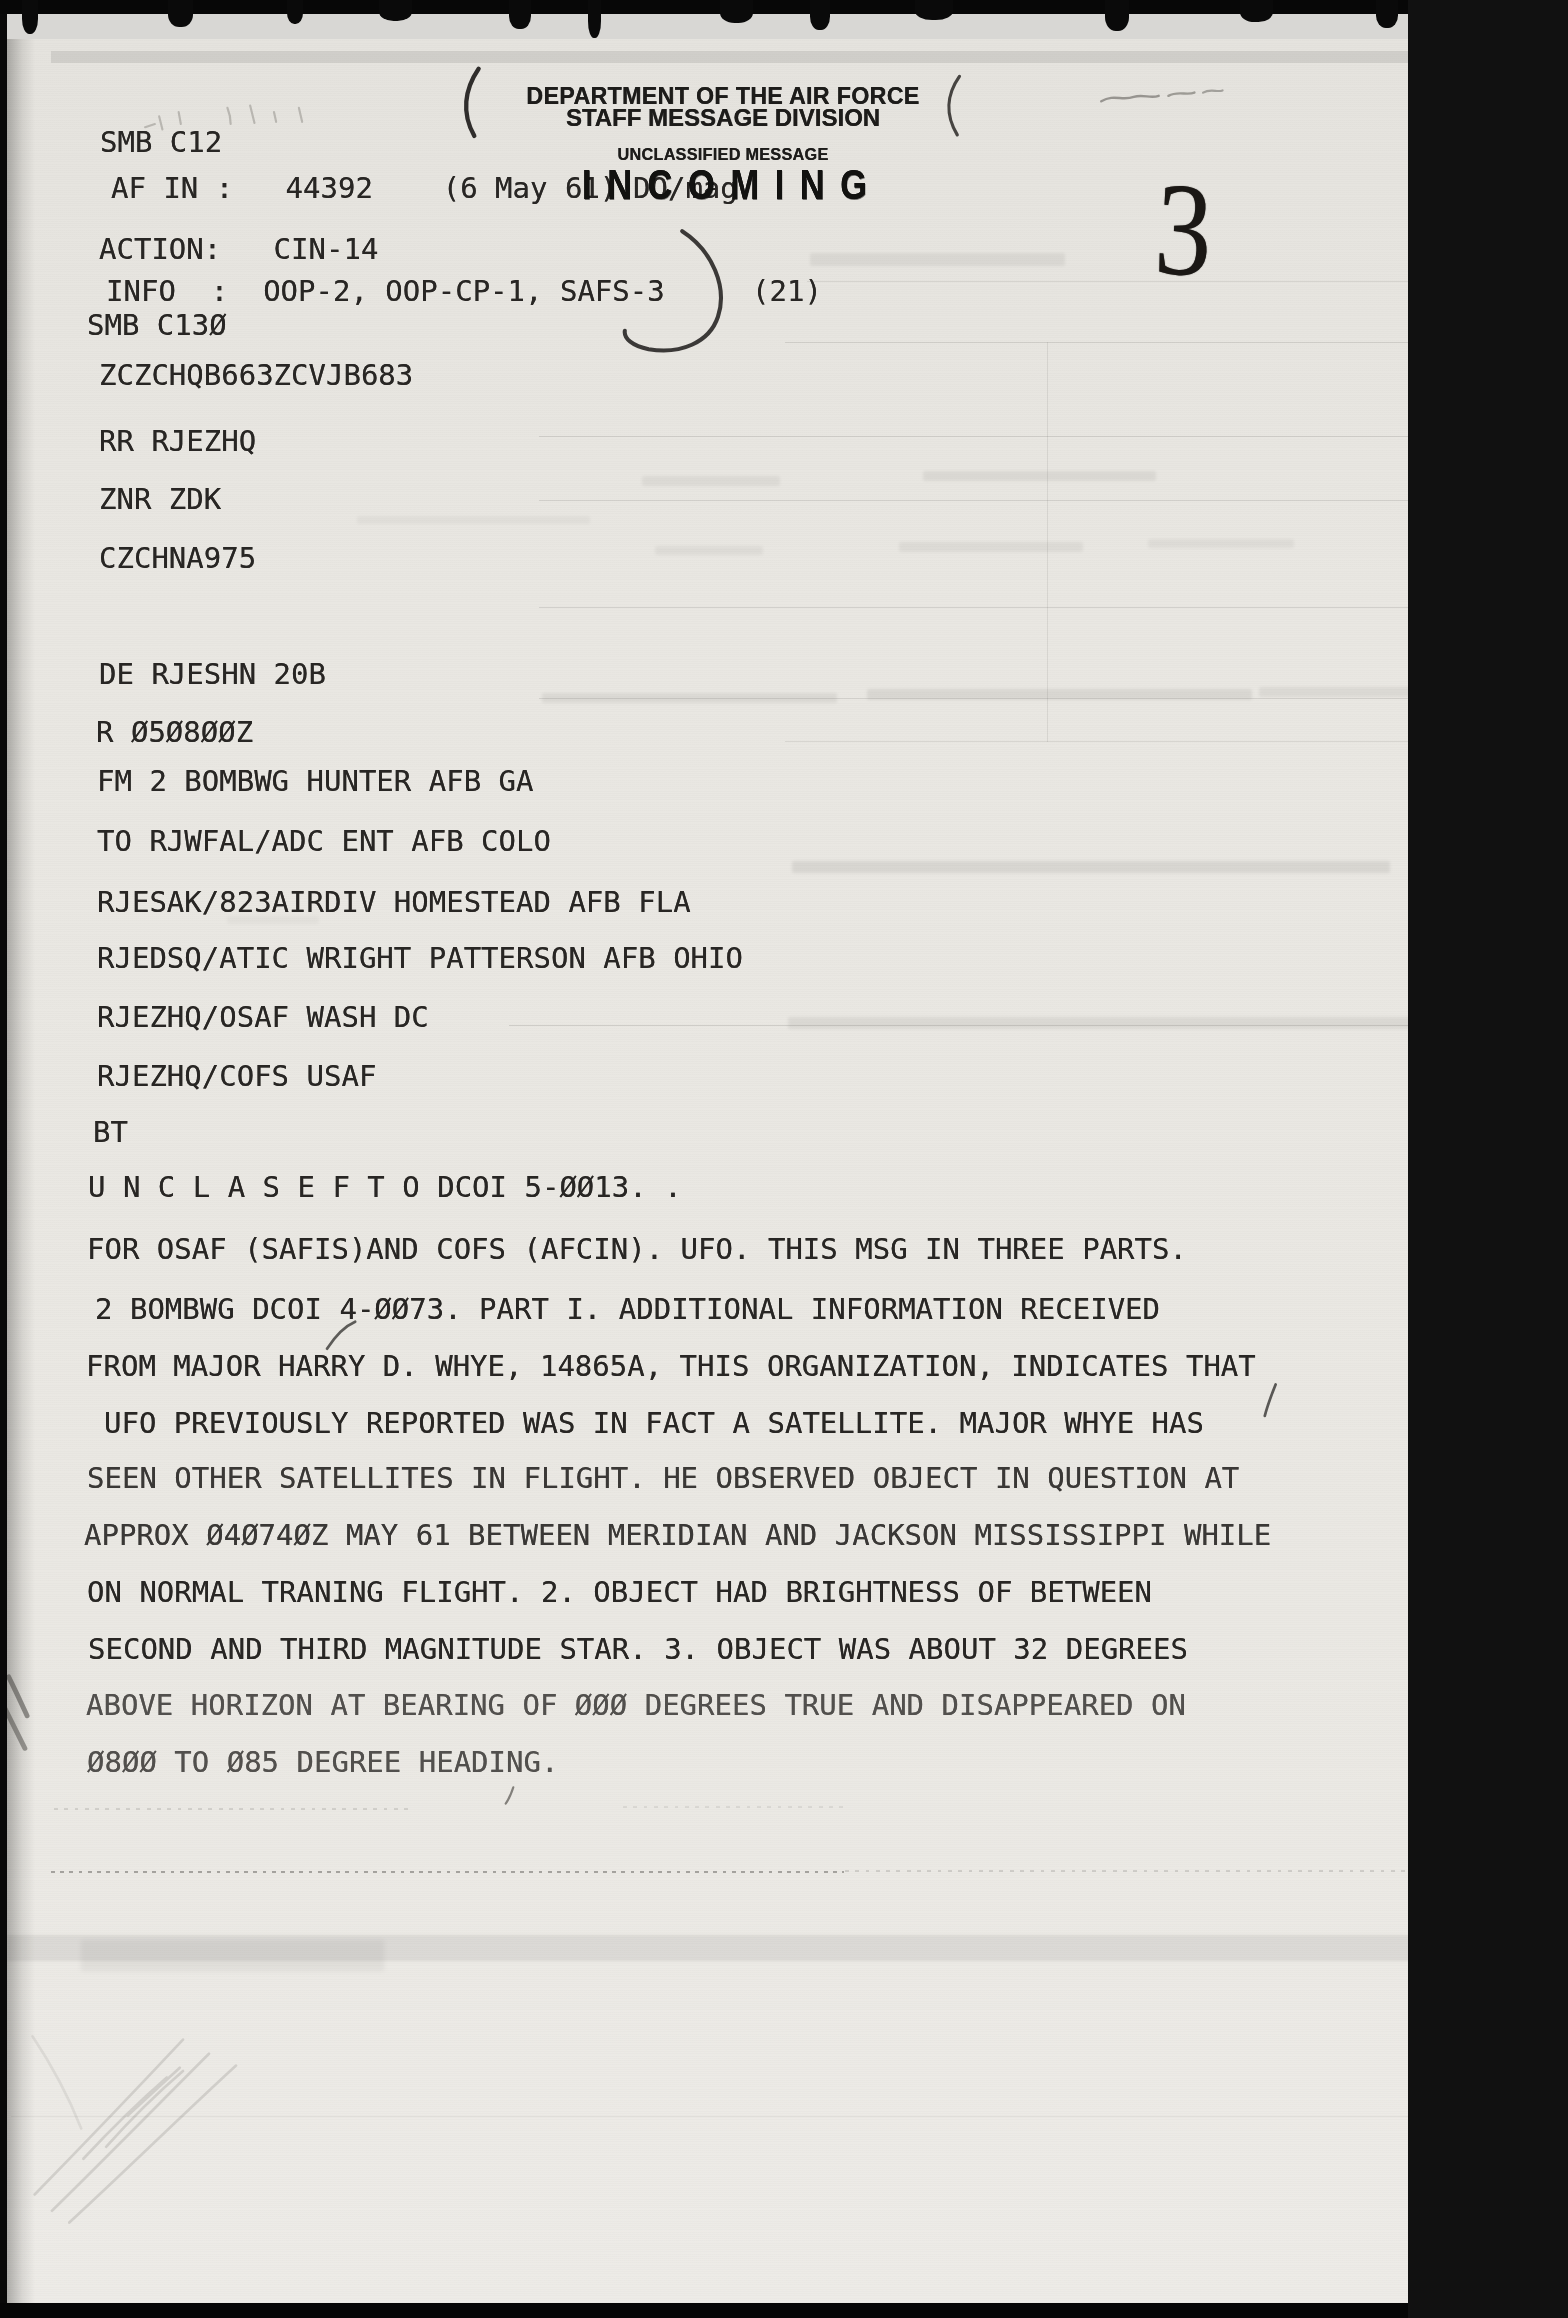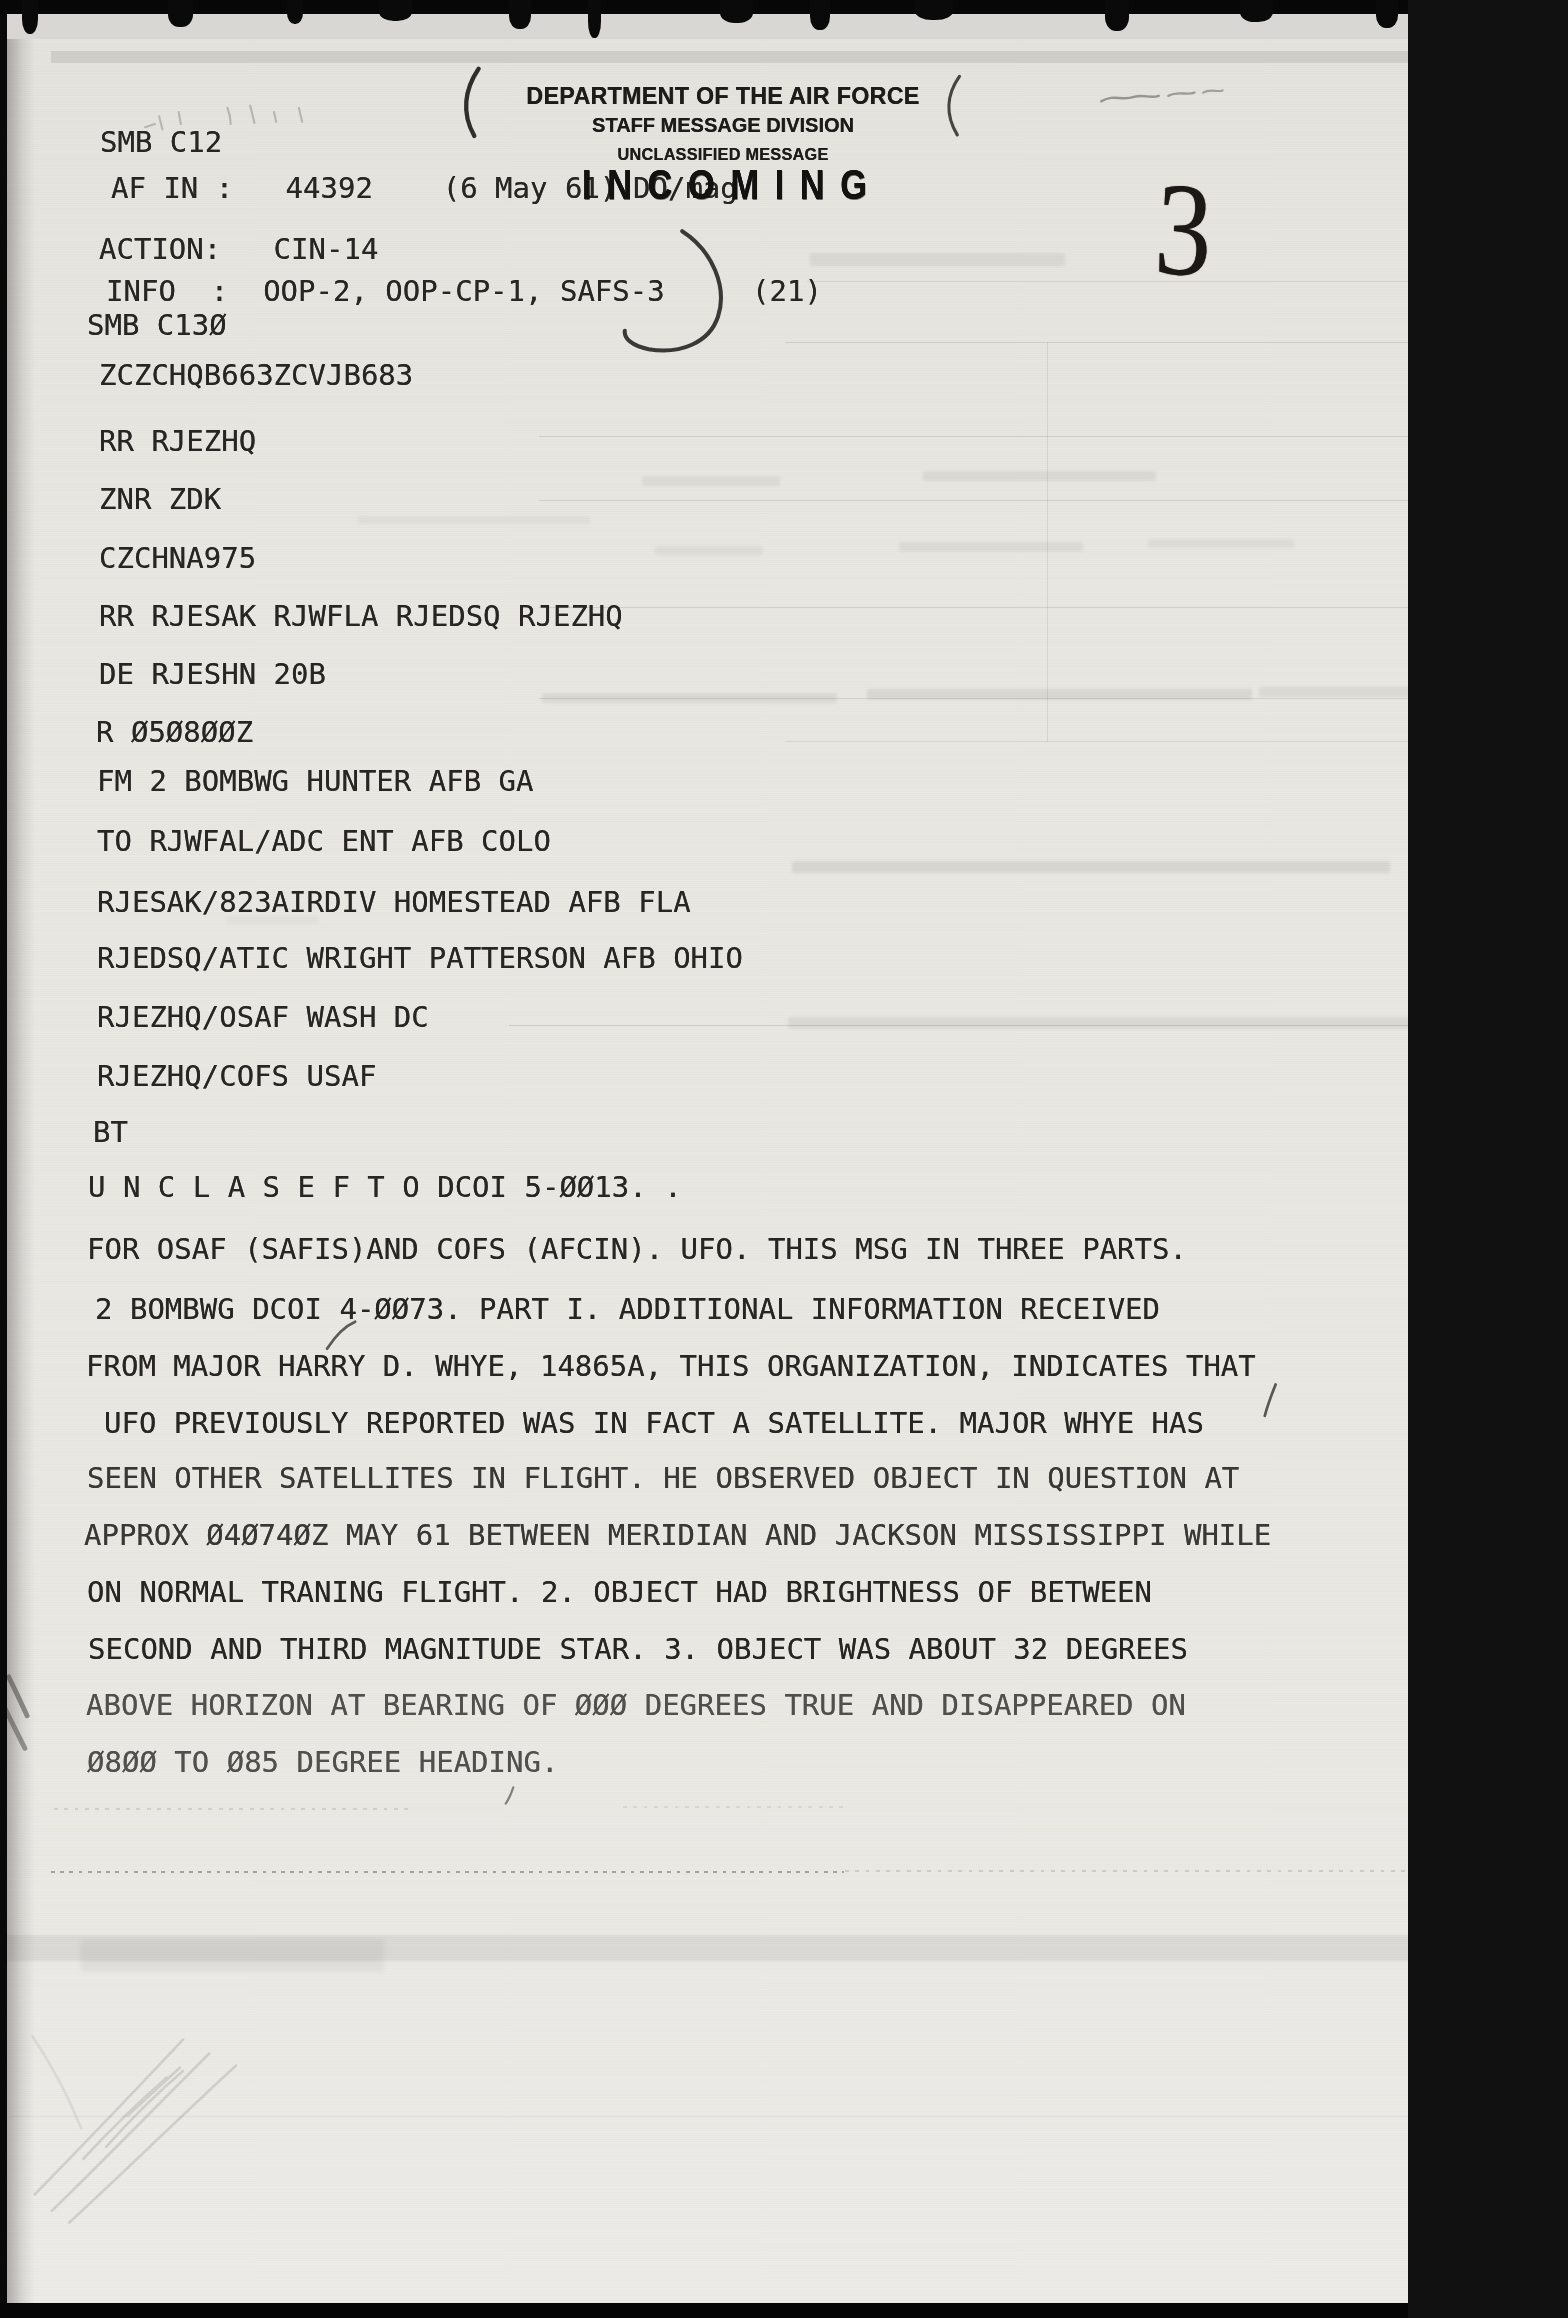--- a/index.html
+++ b/index.html
@@ -31,21 +31,21 @@
   .bleed-v{width:1.1px;background:#5a5856;filter:blur(0.3px);}
   .smudge{background:#6b6965;filter:blur(1.6px);border-radius:2.2px;}
   .dotline{height:1.6px;background:repeating-linear-gradient(to right,rgba(60,58,54,.4) 0 3.8px,transparent 3.8px 9.2px);}
   .dotline2{height:1.6px;background:repeating-linear-gradient(to right,rgba(60,58,54,.16) 0 3.8px,transparent 3.8px 10.3px);}
   .scanline{height:1.1px;background:#6e6c68;opacity:.22;}
   .faintline{height:1.1px;background:#000;opacity:.05;}
   
   .hdr{left:379px;width:688px;text-align:center;font-family:"Liberation Sans",sans-serif;
        font-weight:700;color:#1d1c1a;text-shadow:0 0 0.5px rgba(25,25,25,.75),0.3px 0.3px 0 rgba(40,40,40,.5);}
   .hdr1{top:82px;font-size:24px;letter-spacing:0.3px;transform:scaleX(.97);}
-  .hdr2{top:114px;font-size:20px;}
+  .hdr2{top:104px;font-size:24px;}
   .hdr3{top:145px;font-size:16.2px;letter-spacing:0.3px;}
   
   .tl{white-space:pre;font-size:29px;line-height:28px;color:#282624;
       text-shadow:0 0 0.6px rgba(45,42,38,.85);}
   .f1{opacity:.9;}
   .f2{opacity:.78;}
   .initials{left:633px;top:174px;}
   
   .stamp{left:582px;top:160px;font-family:"Liberation Sans",sans-serif;font-weight:700;
          font-size:43px;letter-spacing:19.5px;color:#121210;transform:scaleX(.8);transform-origin:left top;
@@ -104,21 +104,20 @@
   <div class="abs tl" style="top:128px;left:100px">SMB C12</div>
   <div class="abs tl" style="top:174px;left:111px">AF IN :   44392    (6 May 61)</div>
   <div class="abs tl initials">DO/mag</div>
   <div class="abs tl" style="top:235px;left:99px">ACTION:   CIN-14</div>
   <div class="abs tl" style="top:277px;left:106px">INFO  :  OOP-2, OOP-CP-1, SAFS-3     (21)</div>
   <div class="abs tl" style="top:311px;left:87px">SMB C13Ø</div>
   <div class="abs tl" style="top:361px;left:99px">ZCZCHQB663ZCVJB683</div>
   <div class="abs tl" style="top:427px;left:99px">RR RJEZHQ</div>
   <div class="abs tl" style="top:485px;left:99px">ZNR ZDK</div>
   <div class="abs tl" style="top:544px;left:99px">CZCHNA975</div>
-  <div class="abs tl" style="top:602px;left:99px">RR RJESAK RJWFLA RJEDSQ RJEZHQ</div>
   <div class="abs tl" style="top:660px;left:99px">DE RJESHN 20B</div>
   <div class="abs tl" style="top:718px;left:96px">R Ø5Ø8ØØZ</div>
   <div class="abs tl" style="top:767px;left:97px">FM 2 BOMBWG HUNTER AFB GA</div>
   <div class="abs tl" style="top:827px;left:97px">TO RJWFAL/ADC ENT AFB COLO</div>
   <div class="abs tl" style="top:888px;left:97px">RJESAK/823AIRDIV HOMESTEAD AFB FLA</div>
   <div class="abs tl" style="top:944px;left:97px">RJEDSQ/ATIC WRIGHT PATTERSON AFB OHIO</div>
   <div class="abs tl" style="top:1003px;left:97px">RJEZHQ/OSAF WASH DC</div>
   <div class="abs tl" style="top:1062px;left:97px">RJEZHQ/COFS USAF</div>
   <div class="abs tl" style="top:1118px;left:93px">BT</div>
   <div class="abs tl" style="top:1173px;left:88px">U N C L A S E F T O DCOI 5-ØØ13. .</div>

